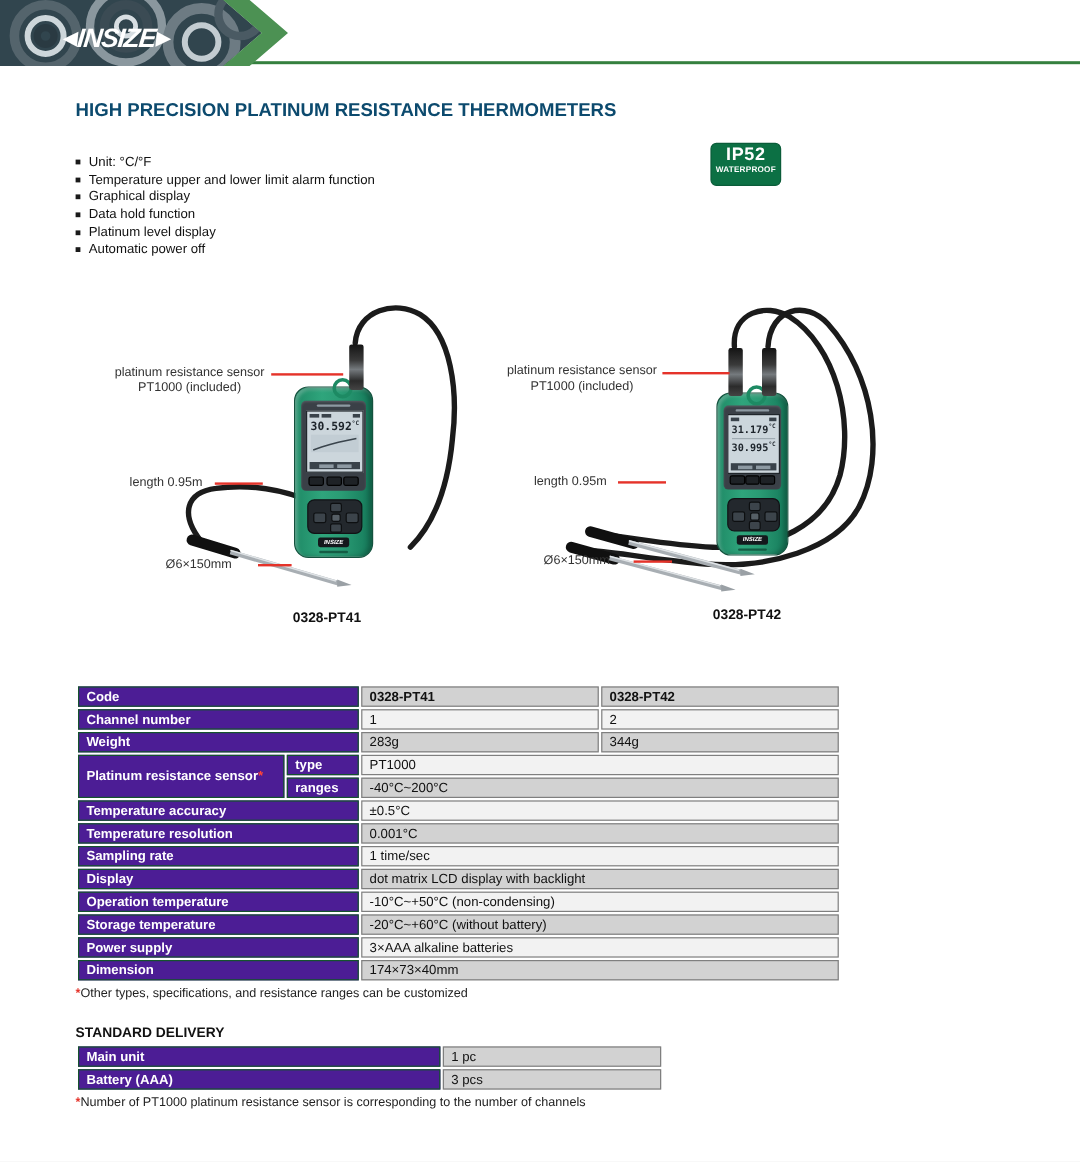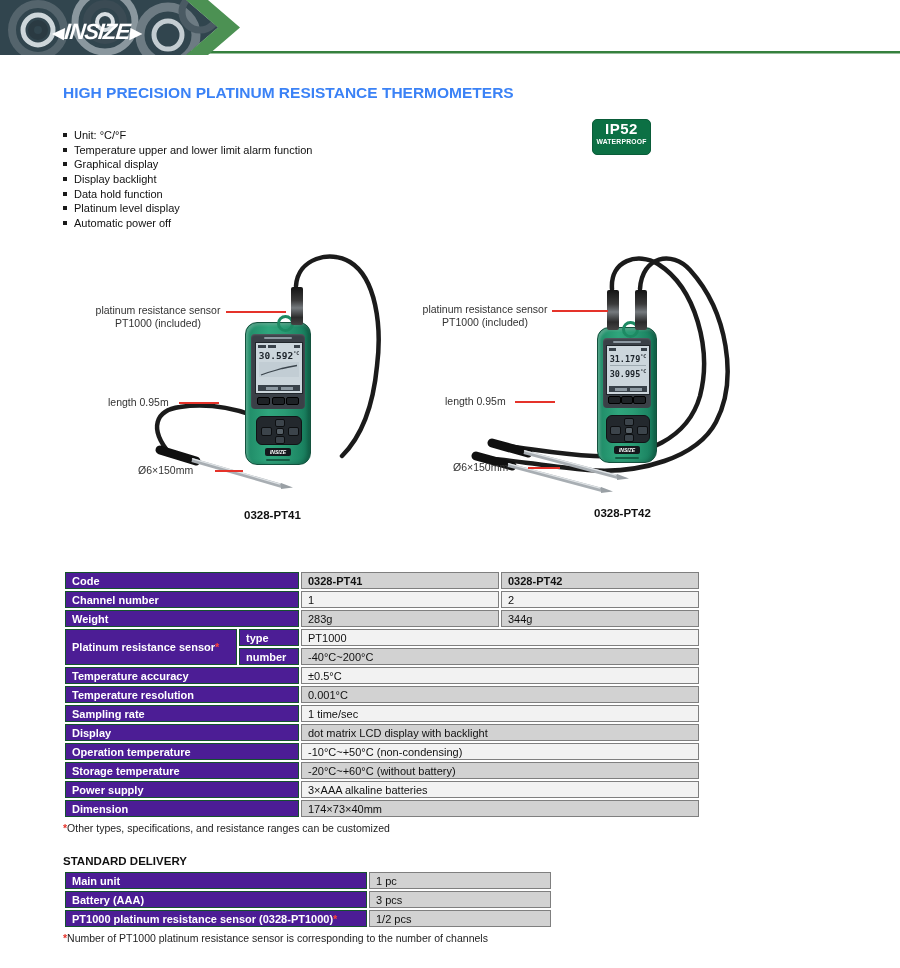--- a/index.html
+++ b/index.html
@@ -6,21 +6,21 @@
   .page{position:relative;width:900px;height:968px;background:#ffffff;outline:1px solid #d9d9d9;
         font-family:"Liberation Sans", sans-serif;color:#1a1a1a;overflow:hidden;margin:0 auto;}
 
   
   .hdr-svg{position:absolute;left:0;top:0;}
   .logo{position:absolute;left:52px;top:19px;color:#ffffff;font-weight:bold;font-style:italic;
         font-size:22px;letter-spacing:-1px;display:flex;align-items:center;transform:skewX(-6deg);}
   .logo .arr{font-size:15px;font-style:normal;line-height:1;margin:0 1px;}
 
   
-  .page-title{position:absolute;left:63px;top:84px;font-size:15.5px;font-weight:bold;color:#3b82f6;}
+  .page-title{position:absolute;left:63px;top:84px;font-size:15.5px;font-weight:bold;color:#0c4a6e;}
   .features{position:absolute;left:63px;top:128px;list-style:none;margin:0;padding:0;}
   .features li{display:flex;align-items:center;height:14.6px;font-size:11px;color:#111;}
   .features .sq{width:4px;height:4px;background:#1a1a1a;margin-right:7px;flex:0 0 auto;}
   .badge{position:absolute;left:592px;top:119px;width:57px;height:34px;background:#0c7044;
          border:1px solid #0a5c39;border-radius:5px;color:#fff;text-align:center;}
   .badge .r1{font-size:15px;font-weight:bold;line-height:18px;letter-spacing:.5px;}
   .badge .r2{font-size:6.8px;font-weight:bold;line-height:8px;letter-spacing:.2px;}
 
   
   .cables{position:absolute;left:0;top:250px;}
@@ -111,24 +111,20 @@
     <li>
         <span class="sq"></span>
         <span>Temperature upper and lower limit alarm function</span>
       </li>
     <li>
         <span class="sq"></span>
         <span>Graphical display</span>
       </li>
     <li>
         <span class="sq"></span>
-        <span>Display backlight</span>
-      </li>
-    <li>
-        <span class="sq"></span>
         <span>Data hold function</span>
       </li>
     <li>
         <span class="sq"></span>
         <span>Platinum level display</span>
       </li>
     <li>
         <span class="sq"></span>
         <span>Automatic power off</span>
       </li>
@@ -296,21 +292,21 @@
         <td class="g" colspan="2">Weight</td>
         <td class="v gray">283g</td>
         <td class="v gray">344g</td>
       </tr>
       <tr>
         <td class="g" rowspan="2"><span>Platinum resistance sensor</span><span class="redstar">*</span></td>
         <td class="g">type</td>
         <td class="v light" colspan="2">PT1000</td>
       </tr>
       <tr>
-        <td class="g">number</td>
+        <td class="g">ranges</td>
         <td class="v gray" colspan="2">-40°C~200°C</td>
       </tr>
       <tr>
         <td class="g" colspan="2">Temperature accuracy</td>
         <td class="v light" colspan="2">±0.5°C</td>
       </tr>
       <tr>
         <td class="g" colspan="2">Temperature resolution</td>
         <td class="v gray" colspan="2">0.001°C</td>
       </tr>
@@ -352,22 +348,18 @@
         </colgroup>
       <tbody>
           <tr>
         <td class="g">Main unit</td>
         <td class="v gray">1 pc</td>
       </tr>
       <tr>
         <td class="g">Battery (AAA)</td>
         <td class="v gray">3 pcs</td>
       </tr>
-      <tr>
-        <td class="g"><span>PT1000 platinum resistance sensor (0328-PT1000)</span><span class="redstar">*</span></td>
-        <td class="v gray">1/2 pcs</td>
-      </tr>
     </tbody>
       </table>
     <div class="footnote"><span class="mark">*</span><span>Number of PT1000 platinum resistance sensor is corresponding to the number of channels</span></div>
   </div>
 
 </div>
 
 </body></html>

